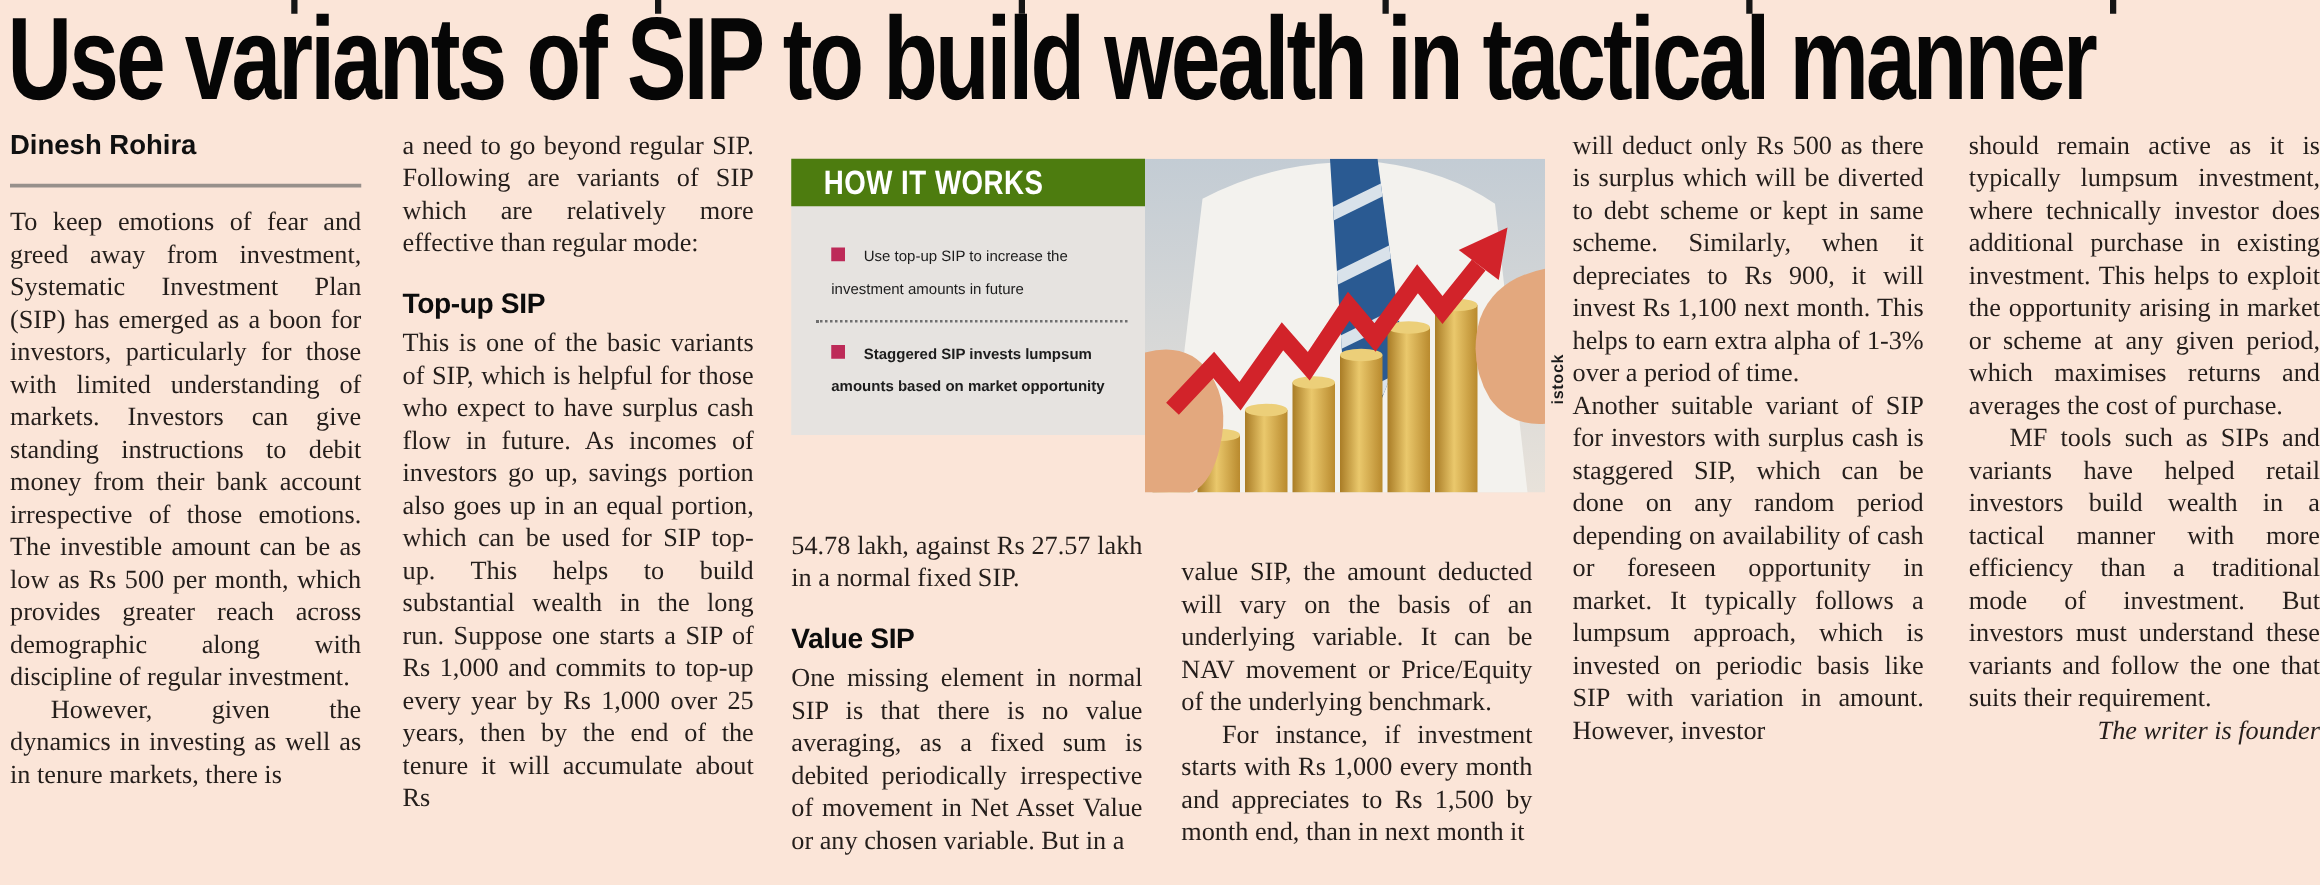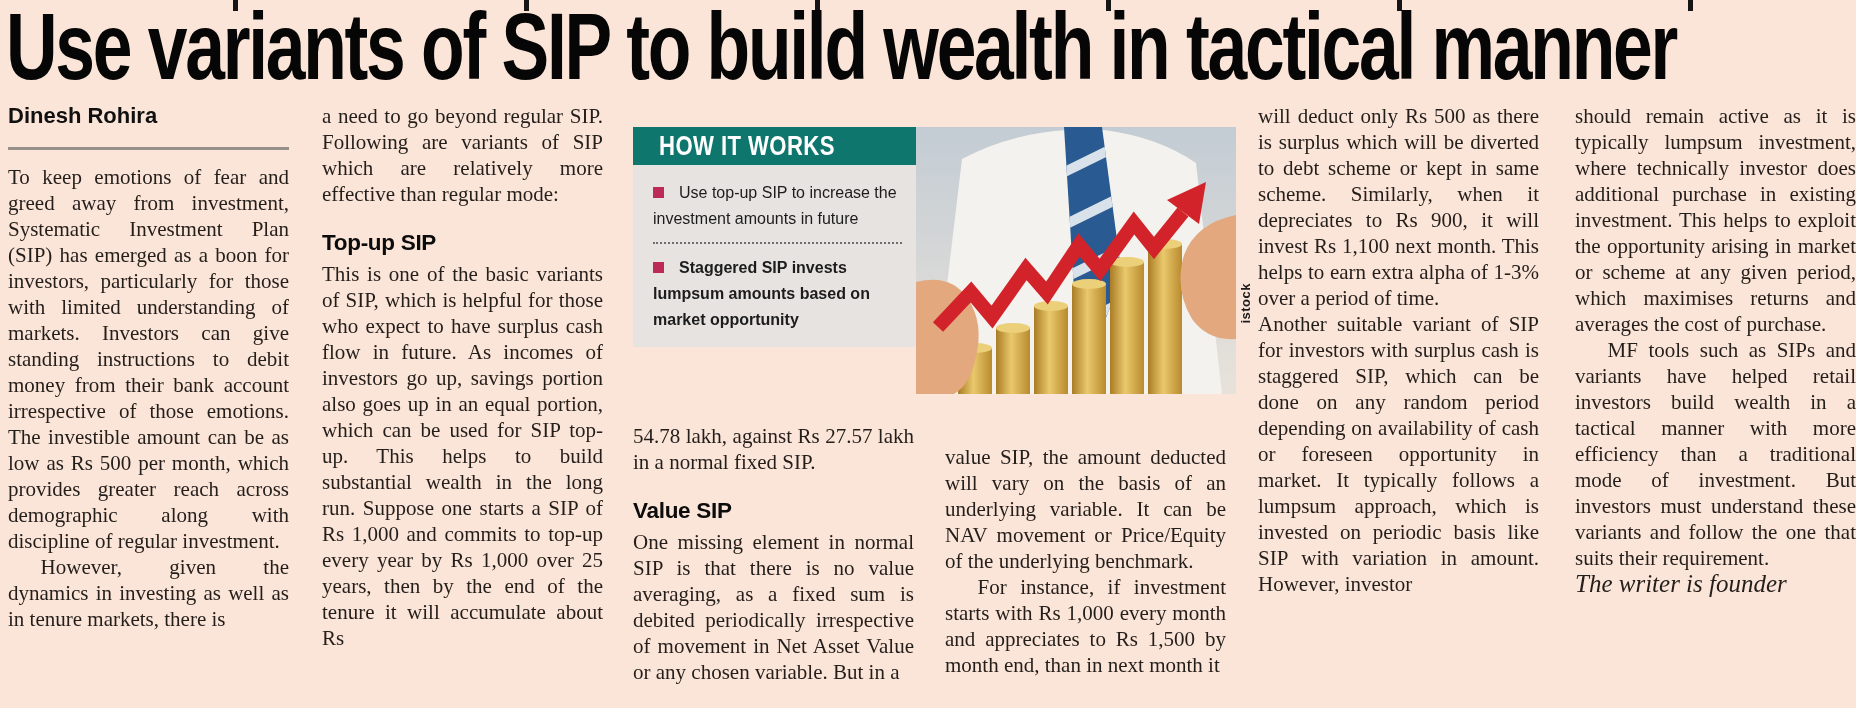--- a/index.html
+++ b/index.html
@@ -27,32 +27,32 @@
     font-size:22px;color:#101010;margin:0 0 18px 0;line-height:26px;
   }
   .byline-rule{border:0;border-top:3px solid #97908b;margin:0 0 14px 0;}
   .body{font-size:21px;line-height:26px;text-align:justify;color:#241e1b;margin:0;}
   .ind{text-indent:1.55em;}
   .subhead{
     font-family:"Liberation Sans", sans-serif;font-weight:bold;
     font-size:22.5px;letter-spacing:-0.3px;color:#0c0c0c;
     margin:24px 0 6px 0;line-height:24px;
   }
-  .credit-line{font-style:italic;text-align:left;font-size:25px;line-height:26px;margin:0;color:#241e1b;}
+  .credit-line{font-style:italic;text-align:right;font-size:21px;line-height:26px;margin:0;color:#241e1b;}
   
   .infobox{position:absolute;left:633px;top:127px;width:283px;background:#e6e3e0;}
-  .infobox-header{background:#0f766e;height:38px;display:flex;align-items:center;padding-left:26px;}
+  .infobox-header{background:#4d7c0f;height:38px;display:flex;align-items:center;padding-left:26px;}
   .infobox-header span{
     color:#ffffff;font-family:"Liberation Sans", sans-serif;font-weight:bold;
     font-size:27px;letter-spacing:0.5px;white-space:nowrap;
     transform:scaleX(0.82);transform-origin:left center;
   }
   .infobox-body{padding:15px 14px 14px 20px;}
   .infobox-item{
-    font-family:"Liberation Sans", sans-serif;font-size:16px;line-height:26px;color:#1c1c1c;margin:0;
+    font-family:"Liberation Sans", sans-serif;font-size:12px;line-height:26px;color:#1c1c1c;margin:12px;
   }
   .infobox-item.bold{font-weight:bold;}
   .bullet-sq{display:inline-block;width:11px;height:11px;background:#bd2a58;margin-right:15px;}
   .dotted-sep{border:0;border-top:2px dotted #6e6e6e;margin:10px 0 11px 0;}
   
   .photo{position:absolute;left:916px;top:127px;width:320px;height:267px;}
   .istock-credit{
     position:absolute;left:1238px;top:283px;
     writing-mode:vertical-rl;transform:rotate(180deg);
     font-family:"Liberation Sans", sans-serif;font-weight:bold;

